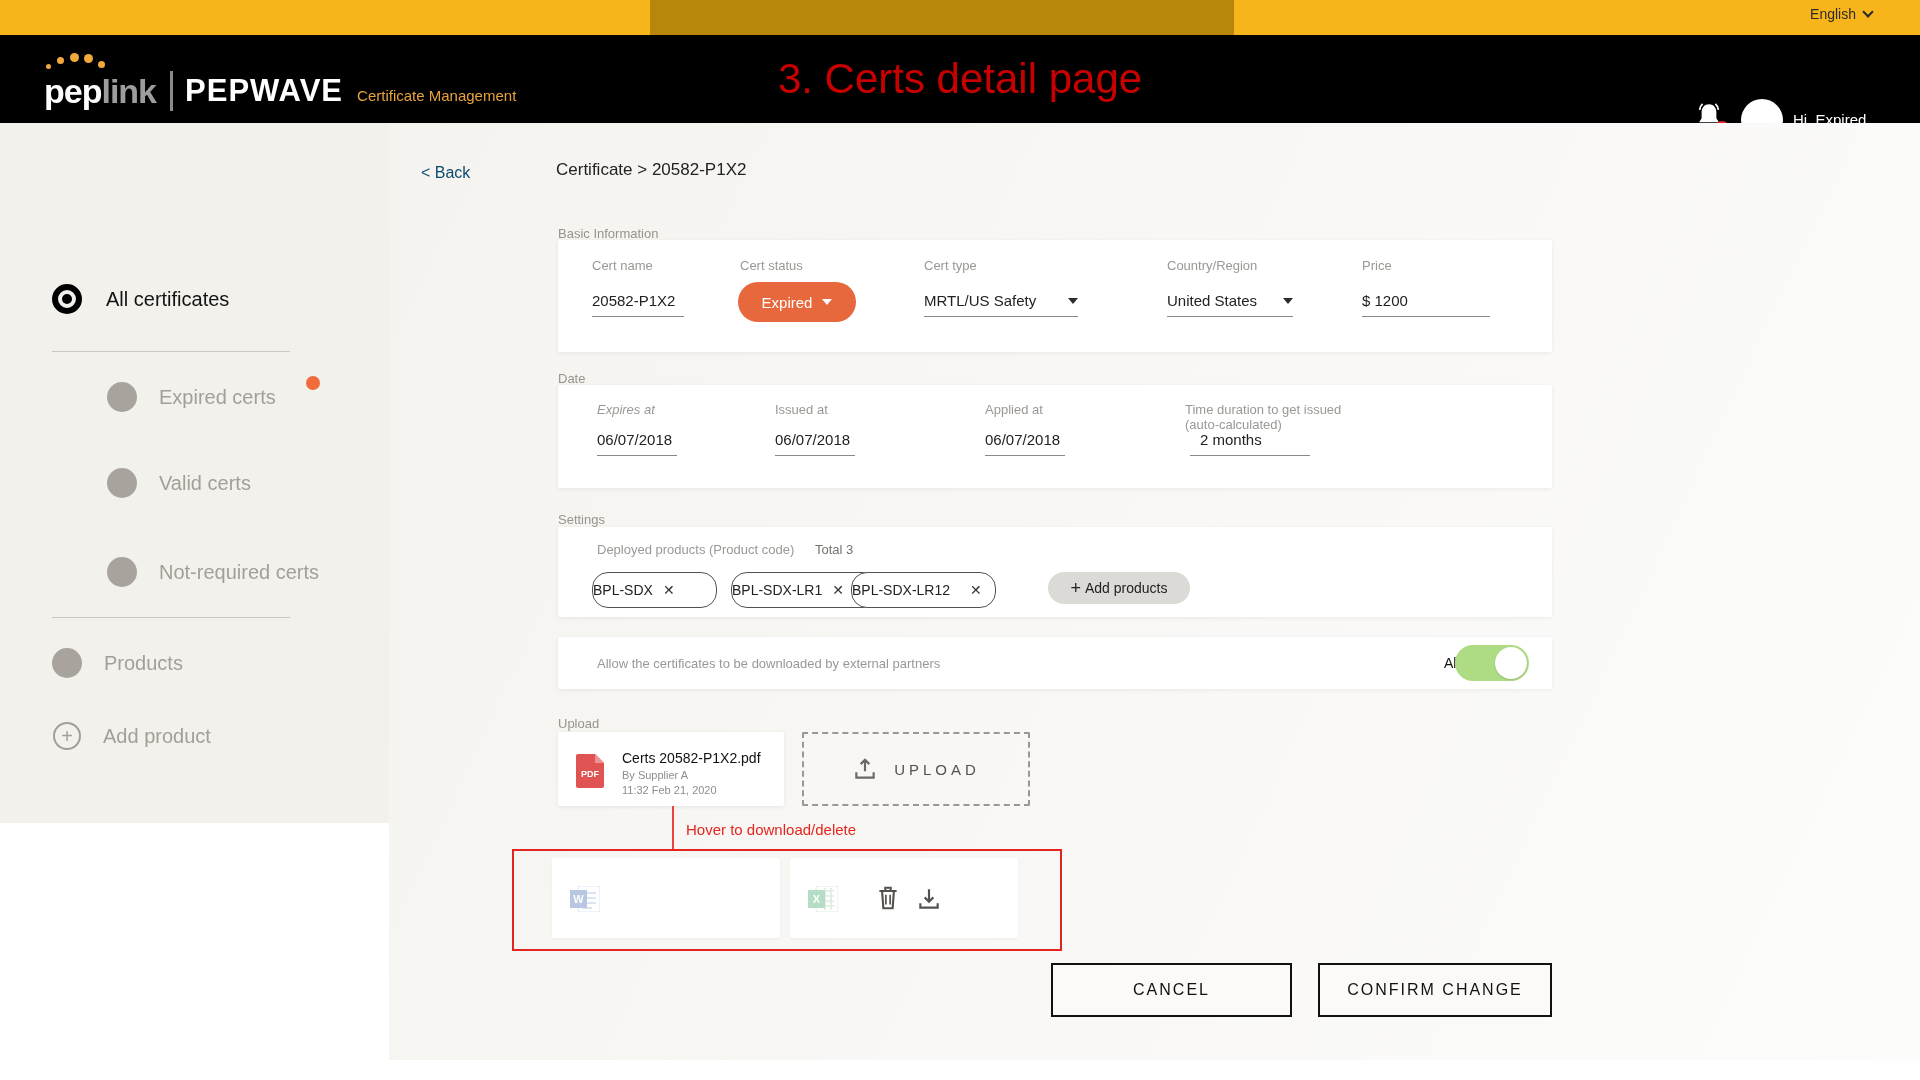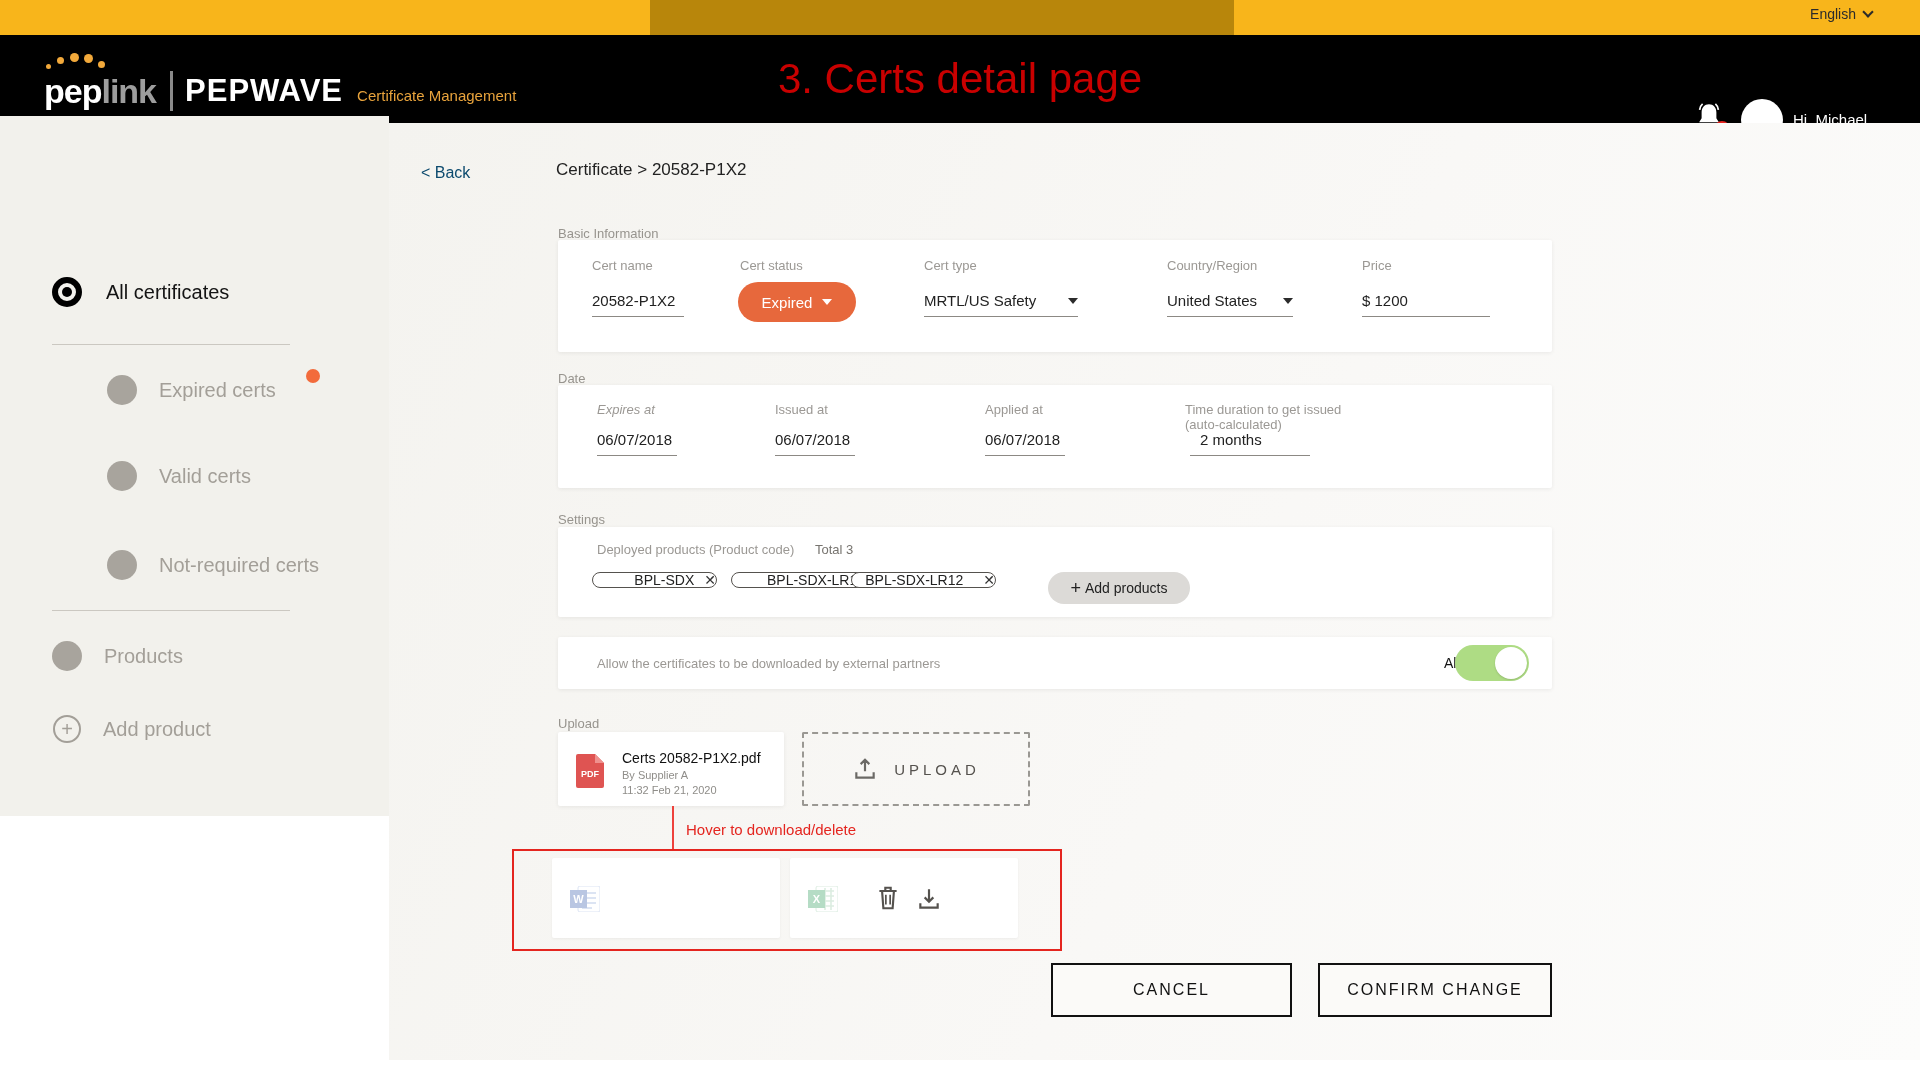--- a/index.html
+++ b/index.html
@@ -28,21 +28,21 @@
   .logo-brand { font-size:31px; font-weight:bold; color:#fff; letter-spacing:1px; }
   .logo-sub { font-size:15px; color:#E8A33C; margin-left:14px; margin-top:8px; }
   .header-annotation { position:absolute; left:50%; top:50%; transform:translate(-50%,-50%); color:#C90000; font-size:42px; white-space:nowrap; }
   .bell-wrap { position:absolute; left:1694px; top:66px; width:36px; height:36px; cursor:pointer; }
   .bell-wrap svg { width:30px; height:32px; }
   .badge { position:absolute; left:20px; top:20px; width:16px; height:16px; border-radius:50%; background:#E6231E; color:#fff; font-size:10px; display:flex; align-items:center; justify-content:center; }
   .avatar { position:absolute; left:1741px; top:64px; width:42px; height:42px; border-radius:50%; background:#fff; cursor:pointer; }
   .greeting { position:absolute; left:1793px; top:76px; color:#fff; font-size:15px; }
 
   
-  .sidebar { position:absolute; left:0; top:116px; width:389px; height:700px; background:#F2F1EC; }
+  .sidebar { position:absolute; left:0; top:123px; width:389px; height:700px; background:#F2F1EC; }
   .side-item { position:absolute; display:flex; align-items:center; cursor:pointer; }
   .side-label-active { font-size:20px; color:#141414; margin-left:24px; }
   .side-label { font-size:20px; color:#A39F98; margin-left:22px; }
   .icon-target { width:30px; height:30px; border-radius:50%; border:6px solid #000; position:relative; }
   .icon-target::after { content:""; position:absolute; left:50%; top:50%; width:10px; height:10px; margin:-5px 0 0 -5px; border-radius:50%; background:#000; }
   .icon-gray-circle { width:30px; height:30px; border-radius:50%; background:#A8A49D; }
   .icon-plus-circle { width:28px; height:28px; border-radius:50%; border:2px solid #A39F98; color:#A39F98; font-size:20px; line-height:24px; text-align:center; }
   .divider { position:absolute; left:52px; width:238px; height:1px; background:#CBC8C1; }
   .alert-dot { position:absolute; left:306px; top:253px; width:14px; height:14px; border-radius:50%; background:#F26B3B; }
 
@@ -56,21 +56,21 @@
   .section-label { position:absolute; font-size:13px; color:#97948E; }
   .card { position:absolute; left:558px; width:994px; background:#fff; box-shadow:0 1px 4px rgba(0,0,0,0.07); border-radius:2px; }
 
   .f-label { position:absolute; font-size:13px; color:#9B9894; white-space:nowrap; }
   .f-value { position:absolute; font-size:15px; color:#222; border-bottom:1px solid #8C8984; padding-bottom:7px; white-space:nowrap; }
   .caret-dark { display:inline-block; width:0; height:0; border-left:5px solid transparent; border-right:5px solid transparent; border-top:6px solid #2b2b2b; margin-left:8px; vertical-align:middle; }
   .caret-white { display:inline-block; width:0; height:0; border-left:5px solid transparent; border-right:5px solid transparent; border-top:6px solid #fff; margin-left:10px; vertical-align:middle; }
 
   .pill-expired { position:absolute; left:738px; top:282px; width:118px; height:40px; border-radius:20px; background:#E7683C; color:#fff; font-size:15px; display:flex; align-items:center; justify-content:center; cursor:pointer; }
 
-  .chip { position:absolute; top:572px; height:16px; border:1px solid #55524E; border-radius:16px; background:#fff; display:flex; align-items:center; justify-content:flex-end; gap:10px; font-size:14px; color:#222; cursor:pointer; }
+  .chip { position:absolute; top:572px; height:36px; border:1px solid #55524E; border-radius:16px; background:#fff; display:flex; align-items:center; justify-content:flex-start; gap:10px; font-size:14px; color:#222; cursor:pointer; }
   .chip-x { font-size:14px; color:#333; cursor:pointer; }
   .chip-add { position:absolute; left:1048px; top:572px; width:142px; height:32px; border-radius:16px; background:#DCDAD7; display:flex; align-items:center; justify-content:center; font-size:14px; color:#222; cursor:pointer; }
   .chip-add .plus { font-size:18px; margin-right:4px; font-weight:400; }
 
   .toggle-label { position:absolute; left:597px; top:656px; font-size:13px; color:#9B9894; }
   .allowed-label { position:absolute; left:1444px; top:655px; font-size:14px; color:#111; }
   .toggle { position:absolute; left:1455px; top:645px; width:74px; height:36px; border-radius:18px; background:#AEDC84; cursor:pointer; }
   .toggle-knob { position:absolute; right:2px; top:2px; width:32px; height:32px; border-radius:50%; background:#fff; box-shadow:0 1px 2px rgba(0,0,0,0.15); }
 
   .file-card { position:absolute; left:558px; top:732px; width:226px; height:74px; background:#fff; box-shadow:0 1px 4px rgba(0,0,0,0.07); border-radius:2px; cursor:pointer; }
@@ -125,21 +125,21 @@
     <div class="header-annotation">3. Certs detail page</div>
     <div class="bell-wrap">
       <svg viewBox="0 0 24 26">
         <path fill="#fff" d="M12 2.6c-3.6 0-6 2.7-6 6.6v4.9L4 17.3h16l-2-3.2V9.2c0-3.9-2.4-6.6-6-6.6z"></path>
         <path fill="#fff" d="M10 18.6a2.2 2.2 0 0 0 4 0z"></path>
         <path fill="none" stroke="#fff" stroke-width="1.4" d="M4.4 7.2c.2-2 1-3.6 2.4-4.8M19.6 7.2c-.2-2-1-3.6-2.4-4.8"></path>
       </svg>
       <span class="badge">1</span>
     </div>
     <div class="avatar"></div>
-    <div class="greeting">Hi, Michael</div>
+    <div class="greeting">Hi, Expired</div>
   </div>
 
   <div class="sidebar">
     <div class="side-item" style="left:52px; top:161px;">
       <span class="icon-target"></span>
       <span class="side-label-active">All certificates</span>
     </div>
     <div class="divider" style="top:228px;"></div>
 
     <div class="side-item" style="left:107px; top:259px;">

